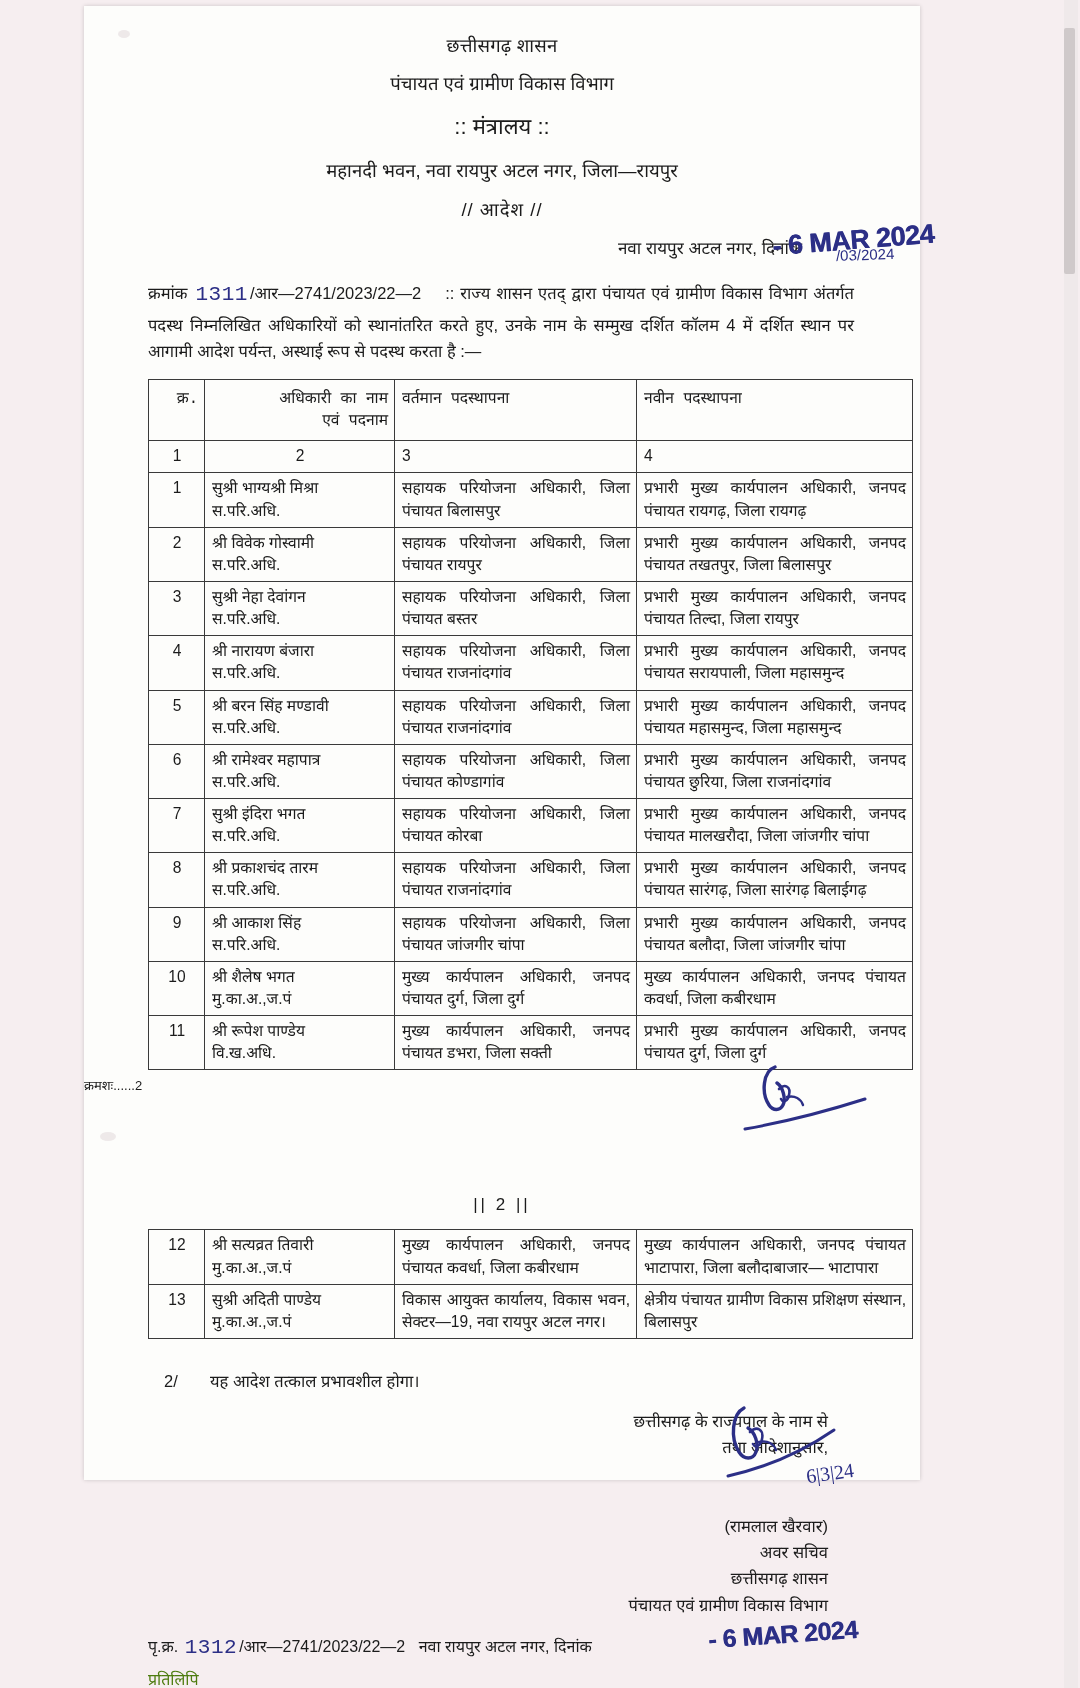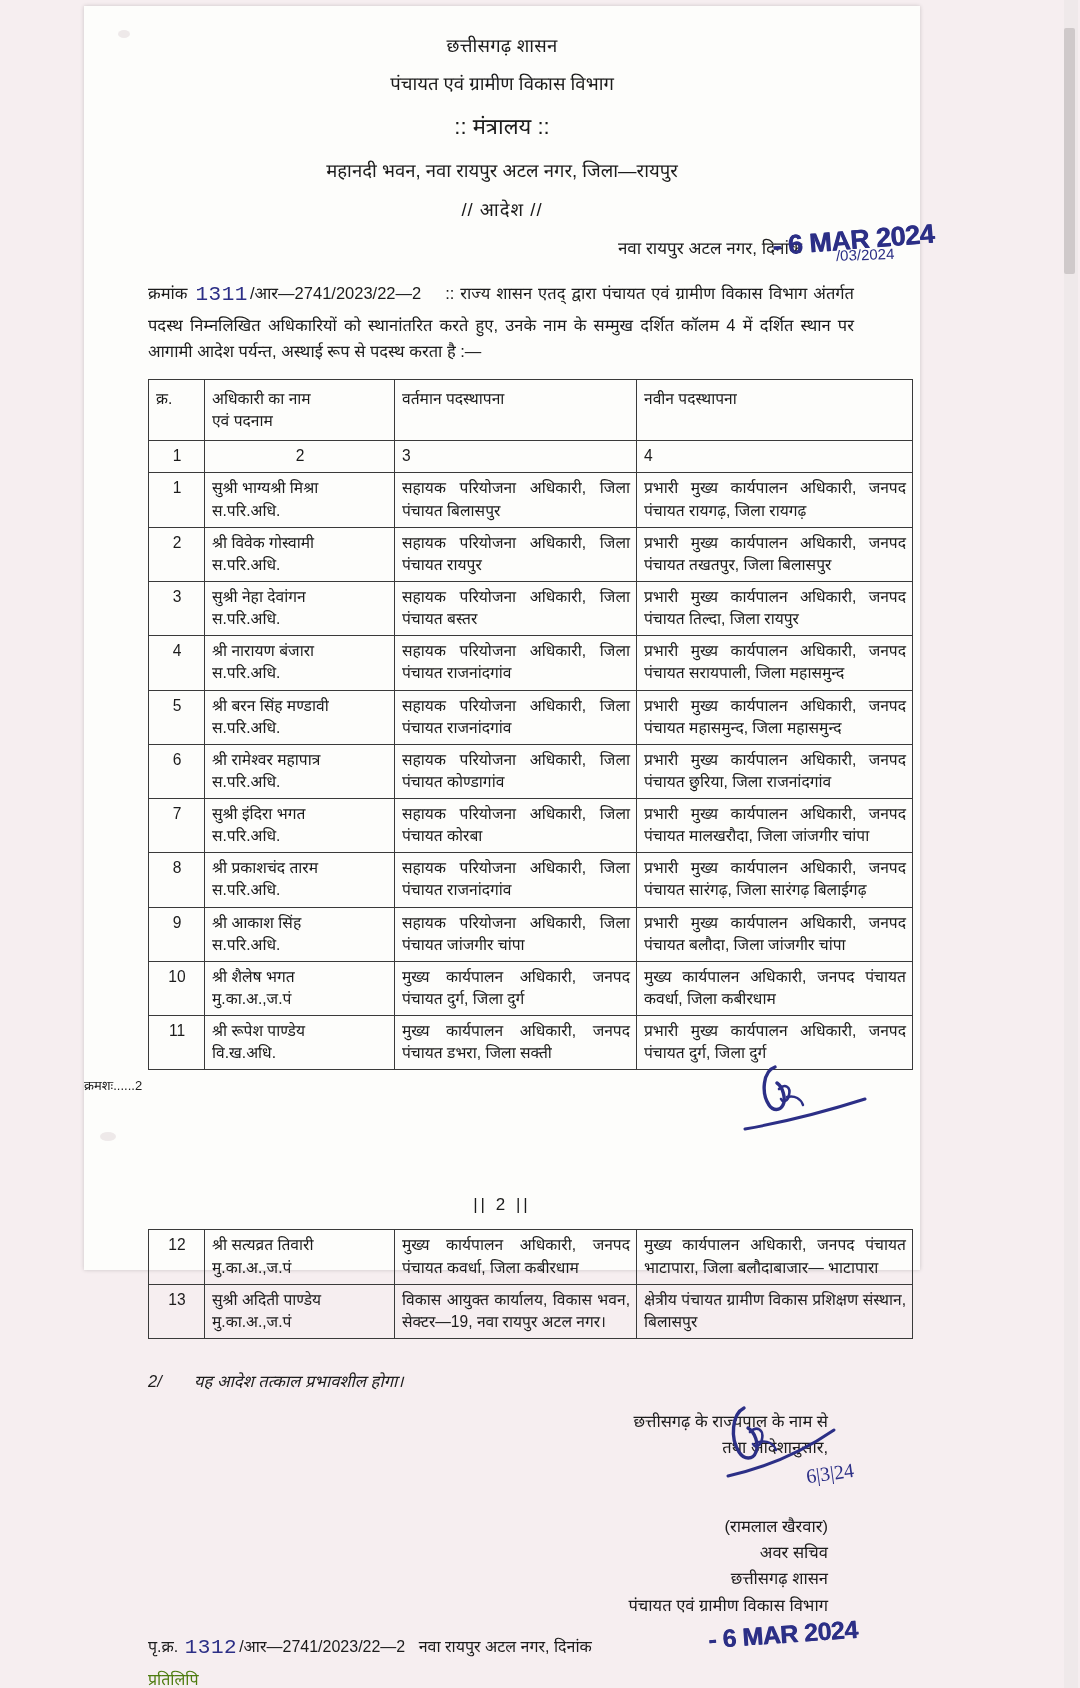--- a/index.html
+++ b/index.html
@@ -19,21 +19,21 @@
   .scan-bg {
     position: absolute;
     inset: 0;
     background: #f6eef0;
   }
   .page {
     position: absolute;
     left: 84px;
     top: 6px;
     width: 836px;
-    height: 1264px;
+    height: 1474px;
     background: #fdfdfb;
     box-shadow: 0 0 4px rgba(0,0,0,0.18);
   }
   .scrollbar {
     position: absolute;
     right: 2px;
     top: 0;
     width: 14px;
     height: 1688px;
     background: #efe9ea;
@@ -118,21 +118,21 @@
     table-layout: fixed;
     font-size: 15.6px;
   }
   table.t td, table.t th {
     border: 1px solid #3a3a3a;
     padding: 4px 6px 5px 7px;
     vertical-align: top;
     line-height: 1.42;
     font-weight: normal;
   }
-  table.t th { text-align: left; padding-top: 8px; padding-bottom: 8px; }
+  table.t th { text-align: right; padding-top: 8px; padding-bottom: 8px; font-family: Liberation Mono, monospace; }
   .c-sn  { width: 42px;  text-align: center; }
   .c-nm  { width: 176px; }
   .c-cur { width: 228px; text-align: justify; text-align-last: left; }
   .c-new { width: 262px; text-align: justify; text-align-last: left; }
   .numrow td { text-align: center; padding: 2px 0 3px; }
 
   .t2 { margin-top: 0; }
 
   .krmash {
     margin: 6px 64px 0 0;
@@ -140,23 +140,22 @@
     font-size: 13px;
     padding-right: 16px;
   }
   .pagemark {
     margin-top: 96px;
     text-align: center;
     font-size: 17px;
     letter-spacing: 3px;
   }
   .clause2 {
-    margin: 30px 0 0 64px;
+    margin: 30px 0 0 80px;
     font-size: 16.5px;
-    font-style: italic;
   }
   .clause2 .cno { display: inline-block; width: 46px; }
 
   .signblock {
     margin-top: 14px;
     padding-right: 92px;
     text-align: right;
     font-size: 16.5px;
     line-height: 1.6;
     position: relative;

